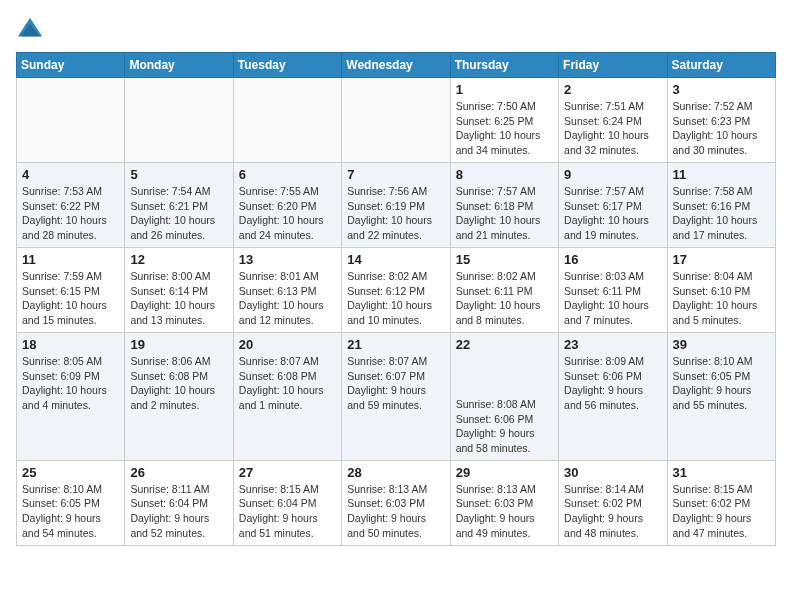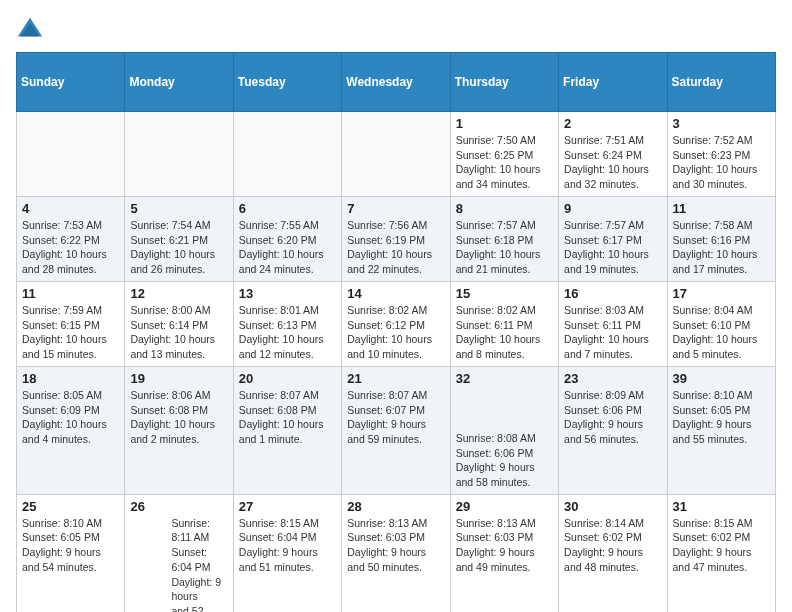--- a/index.html
+++ b/index.html
@@ -38,21 +38,21 @@
       color: #555;
     }
     table {
       width: 100%;
       border-collapse: collapse;
       font-size: 11px;
     }
     thead th {
       background: #2e86c1;
       color: #fff;
-      padding: 22px 4px;
+      padding: 5px 4px;
       text-align: left;
       font-size: 12px;
       font-weight: bold;
       border: 1px solid #2471a3;
     }
     td {
       border: 1px solid #ccc;
       vertical-align: top;
       padding: 4px 5px;
       width: 108px;
@@ -263,21 +263,21 @@
 and 1 minute.</div>
         </td>
         <td style="background: rgb(240, 244, 248);">
           <span class="day-num">21</span>
           <div class="day-info" style="white-space: pre-line;">Sunrise: 8:07 AM
 Sunset: 6:07 PM
 Daylight: 9 hours
 and 59 minutes.</div>
         </td>
         <td style="background: rgb(240, 244, 248);">
-          <span class="day-num">32</span>
+          <span class="day-num">22</span>
           <div class="day-info" style="white-space: pre-line; margin-top: 45px;">Sunrise: 8:08 AM
 Sunset: 6:06 PM
 Daylight: 9 hours
 and 58 minutes.</div>
         </td>
         <td style="background: rgb(240, 244, 248);">
           <span class="day-num">23</span>
           <div class="day-info" style="white-space: pre-line;">Sunrise: 8:09 AM
 Sunset: 6:06 PM
 Daylight: 9 hours
@@ -294,21 +294,21 @@
       <tr>
         <td>
           <span class="day-num">25</span>
           <div class="day-info" style="white-space: pre-line;">Sunrise: 8:10 AM
 Sunset: 6:05 PM
 Daylight: 9 hours
 and 54 minutes.</div>
         </td>
         <td>
           <span class="day-num">26</span>
-          <div class="day-info" style="white-space: pre-line; margin-left: 41px;">Sunrise: 8:11 AM
+          <div class="day-info" style="white-space: pre-line;">Sunrise: 8:11 AM
 Sunset: 6:04 PM
 Daylight: 9 hours
 and 52 minutes.</div>
         </td>
         <td>
           <span class="day-num">27</span>
           <div class="day-info" style="white-space: pre-line;">Sunrise: 8:15 AM
 Sunset: 6:04 PM
 Daylight: 9 hours
 and 51 minutes.</div>

